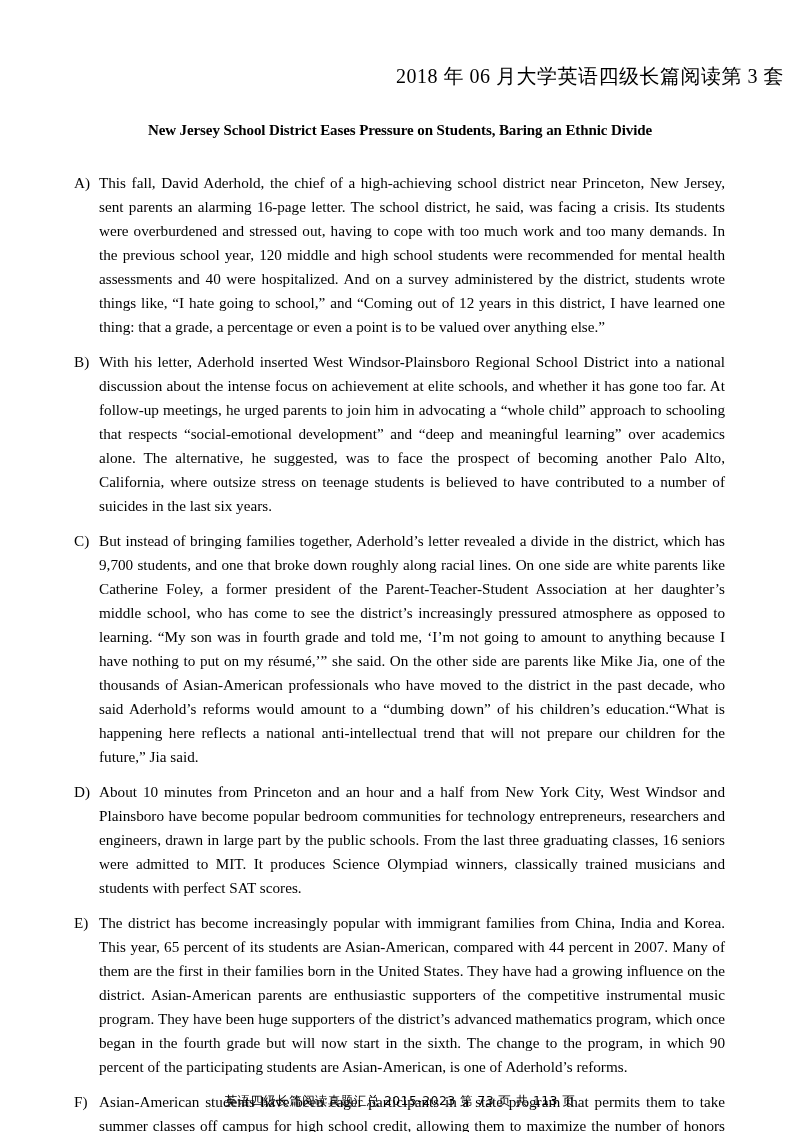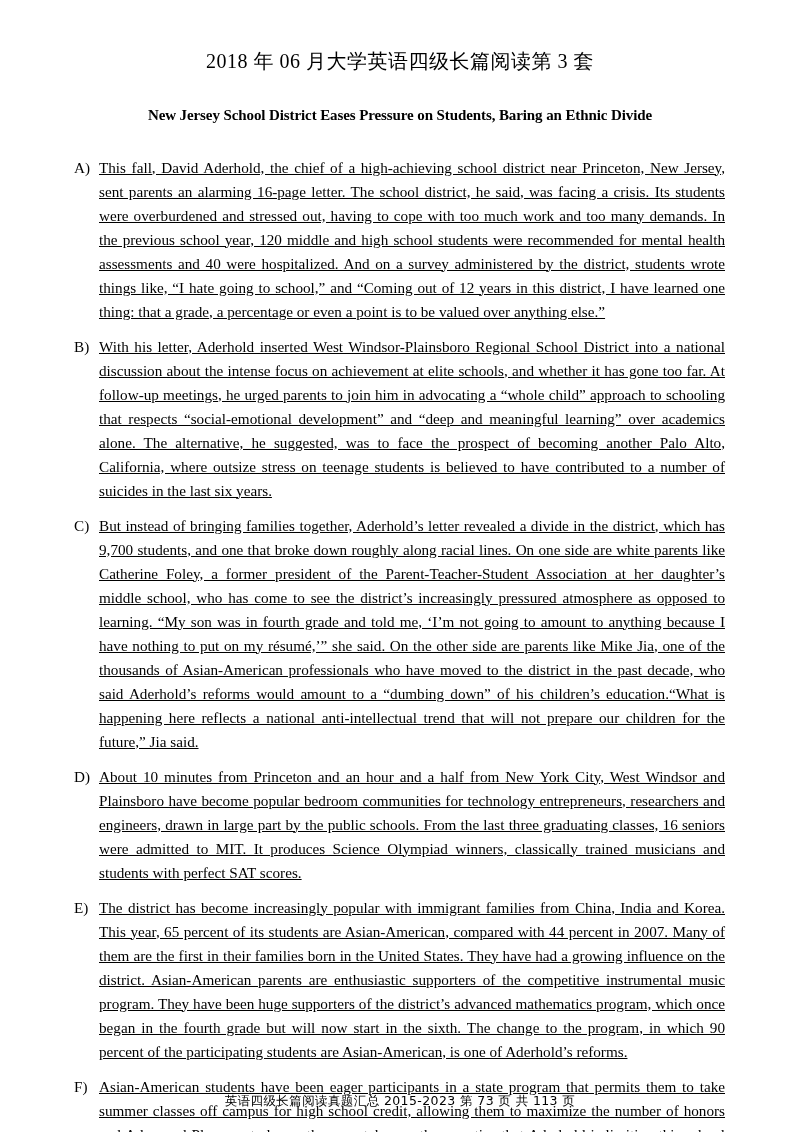--- a/index.html
+++ b/index.html
@@ -11,23 +11,23 @@
     position: relative;
     width: 800px;
     height: 1132px;
     background: #ffffff;
     box-sizing: border-box;
     font-family: "Liberation Serif", "DejaVu Serif", serif;
     color: #000000;
     overflow: hidden;
   }
   .doc-title {
-    margin: 1px;
+    margin: 16px;
     padding-top: 48px;
-    text-align: center;
+    text-align: right;
     font-size: 20px;
     font-weight: normal;
     letter-spacing: 0.5px;
     line-height: 1.25;
   }
   .doc-subtitle {
     margin: 16px;
     padding-top: 16px;
     text-align: center;
     font-size: 15px;
@@ -58,21 +58,20 @@
   .para-label {
     position: absolute;
     left: 0;
     top: 0;
     font-size: 15.2px;
     line-height: 24px;
     white-space: nowrap;
   }
   .para-text {
     display: block;
-    text-decoration: underline;
   }
   .footer {
     position: absolute;
     left: 0;
     right: 0;
     bottom: 22px;
     text-align: center;
     font-size: 12.5px;
     font-family: "DejaVu Sans", "Liberation Sans", sans-serif;
     color: #000000;

